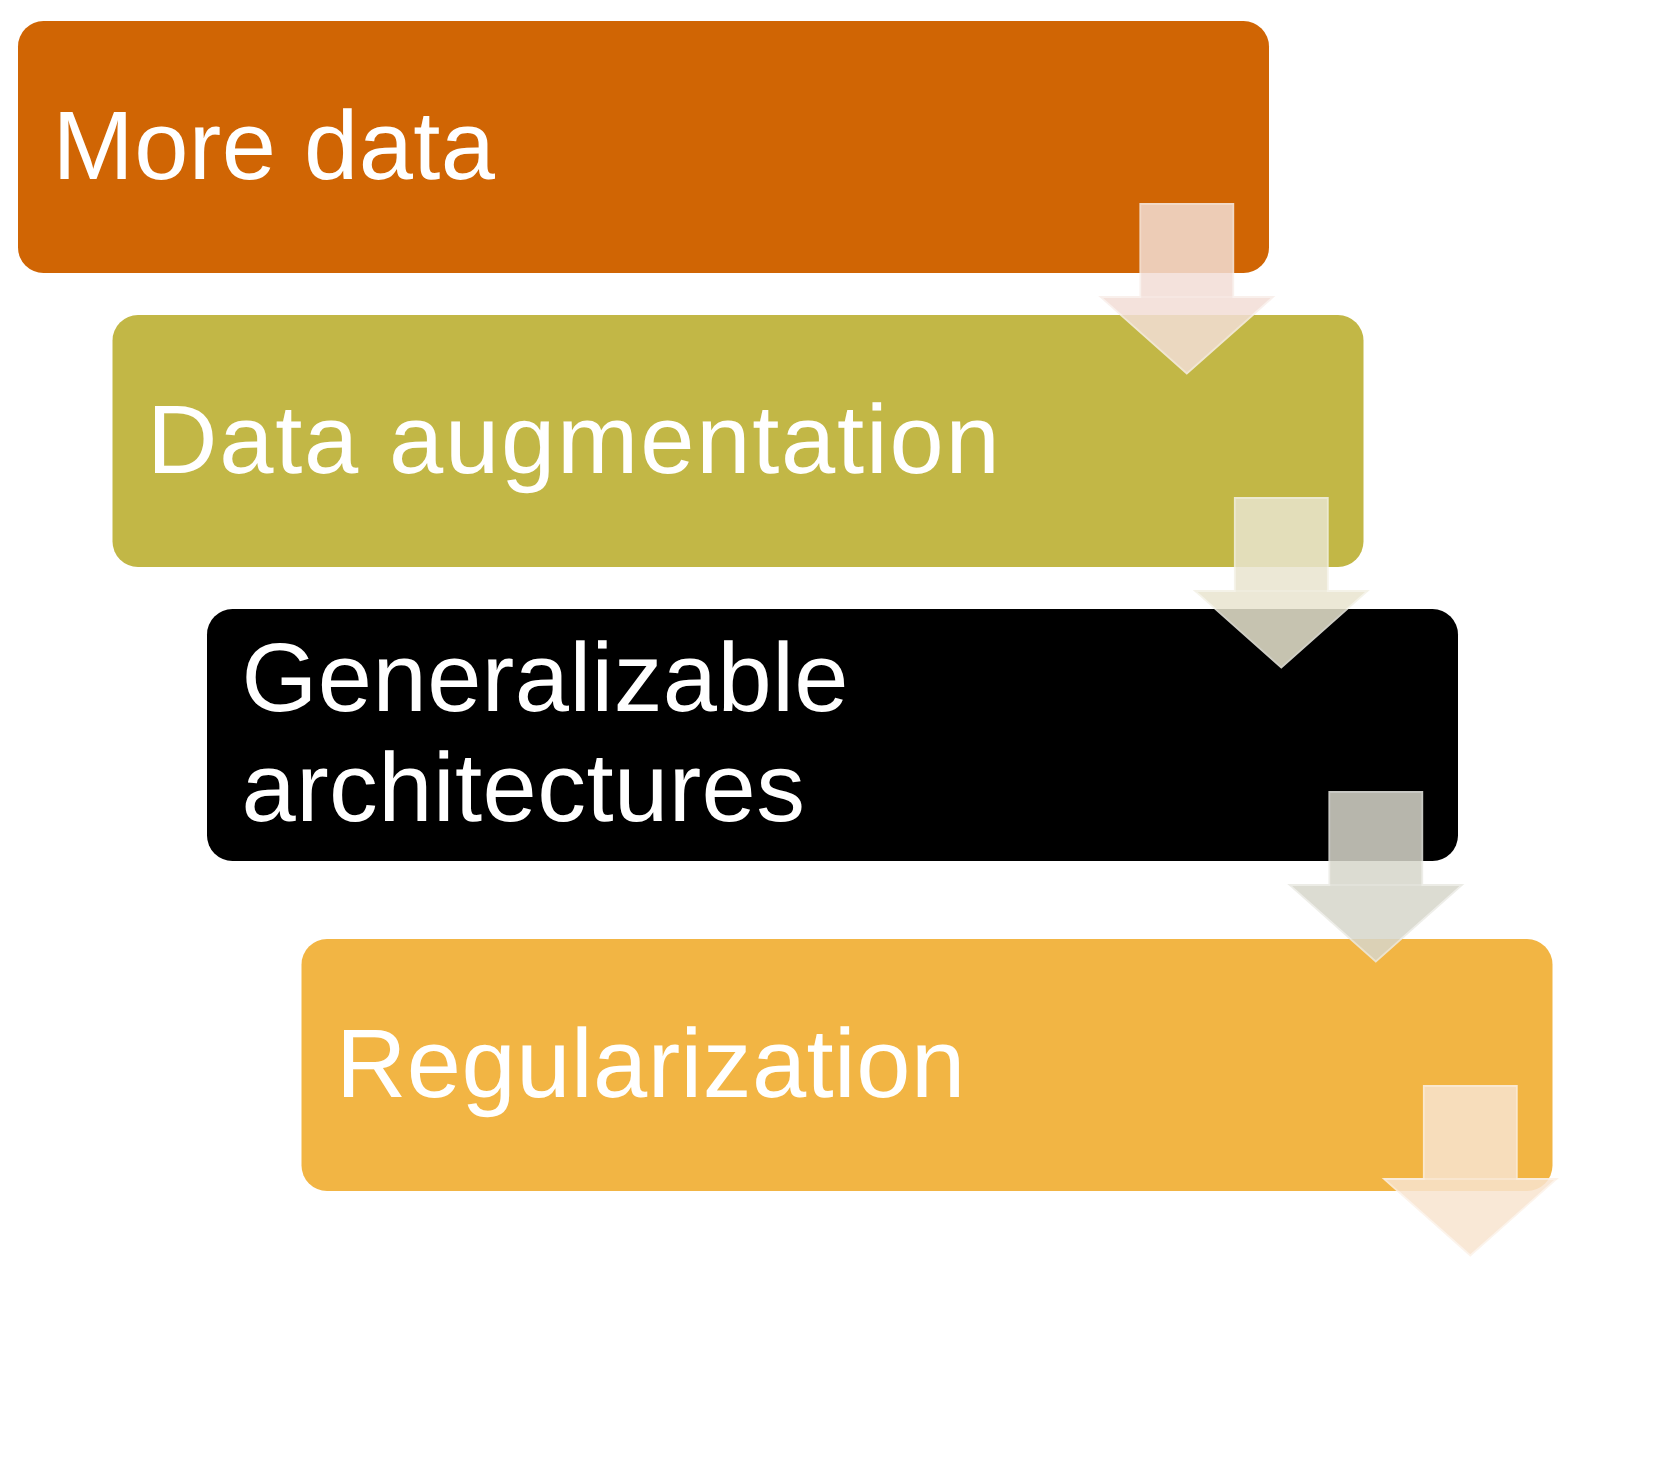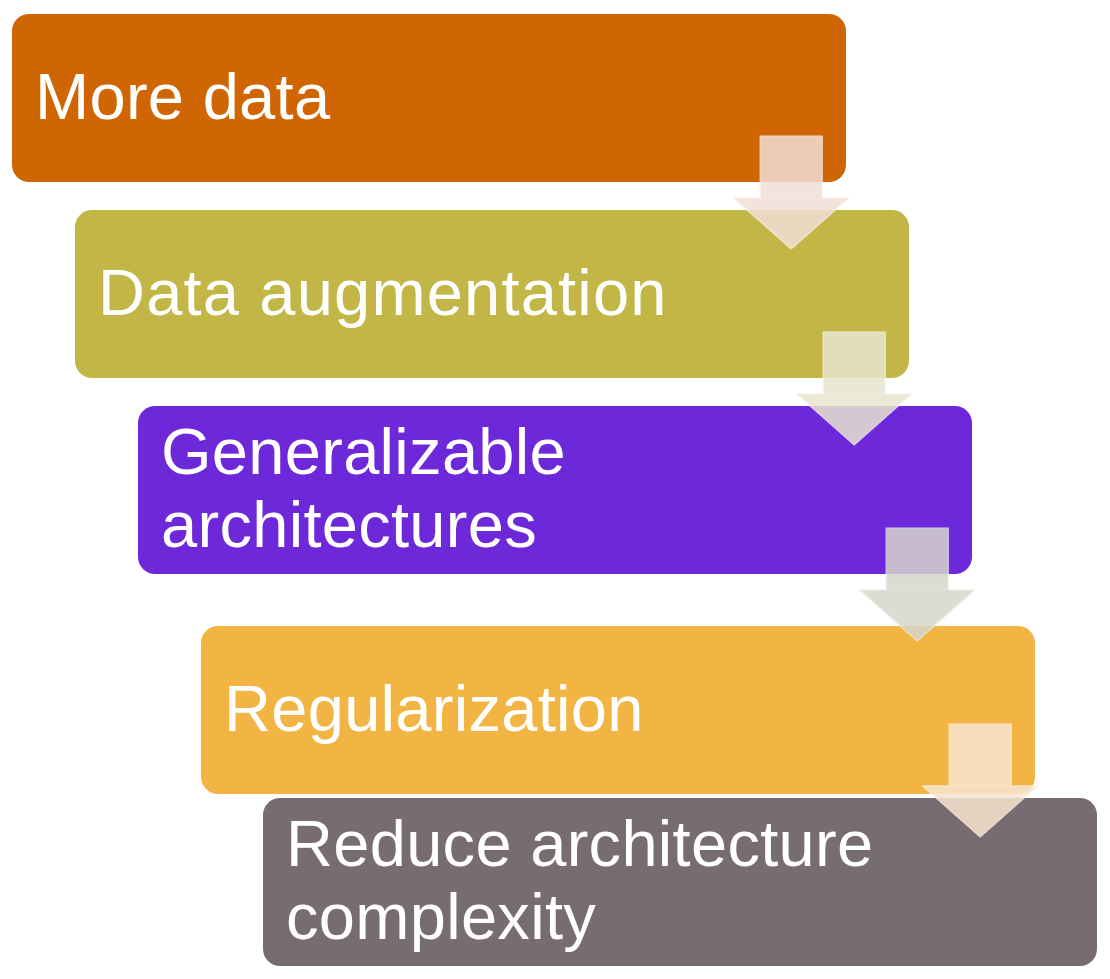--- a/index.html
+++ b/index.html
@@ -49,30 +49,26 @@
 <body style="background: rgb(255, 255, 255);">
 
 <div class="canvas">
 
   <div class="step step1" style="background: rgb(208, 101, 4);">
     <div class="label" style="color: rgb(255, 255, 255);">More data</div>
   </div>
   <div class="step step2" style="background: rgb(194, 183, 70);">
     <div class="label" style="color: rgb(255, 255, 255);">Data augmentation</div>
   </div>
-  <div class="step step3" style="background: #6d28d9;">
+  <div class="step step3" style="background: #000000;">
     <div class="label" style="color: rgb(255, 255, 255);">Generalizable
 architectures</div>
   </div>
   <div class="step step4" style="background: rgb(242, 181, 68);">
     <div class="label" style="color: rgb(255, 255, 255);">Regularization</div>
-  </div>
-  <div class="step step5" style="background: rgb(119, 108, 111);">
-    <div class="label" style="color: rgb(255, 255, 255);">Reduce architecture
-complexity</div>
   </div>
 
   <svg class="arrows" width="1110" height="979" viewBox="0 0 1110 979">
     <g stroke-width="1.2" fill="#f3ded6" stroke="#f9efeb">
       <polygon class="arrow-body" points="760.2,136 822.2,136 822.2,198 848.7,198 791.2,249 733.7,198 760.2,198"></polygon>
       <line class="arrow-seam" x1="733.7" y1="198" x2="848.7" y2="198"></line>
     </g>
     <g stroke-width="1.2" fill="#e9e5cf" stroke="#f4f2e7">
       <polygon class="arrow-body" points="823.2,332 885.2,332 885.2,394 911.7,394 854.2,445 796.7,394 823.2,394"></polygon>
       <line class="arrow-seam" x1="796.7" y1="394" x2="911.7" y2="394"></line>

